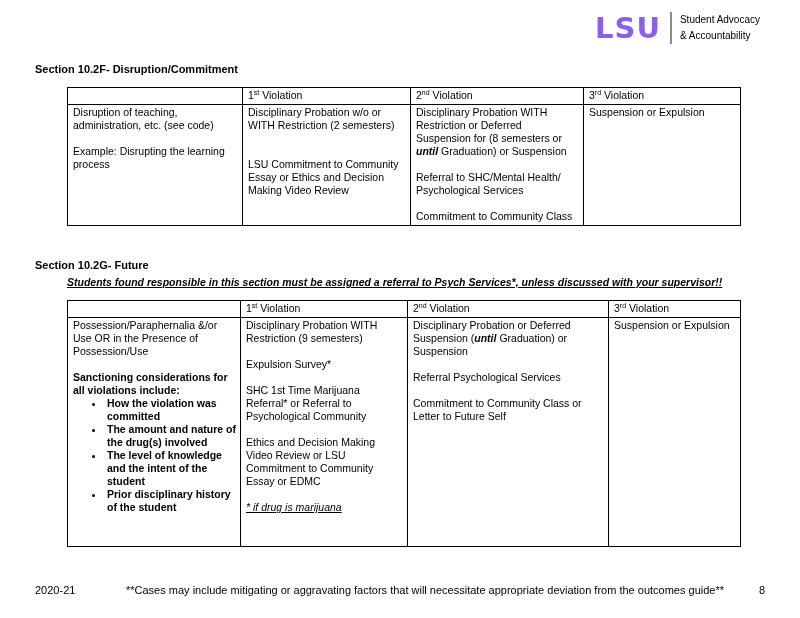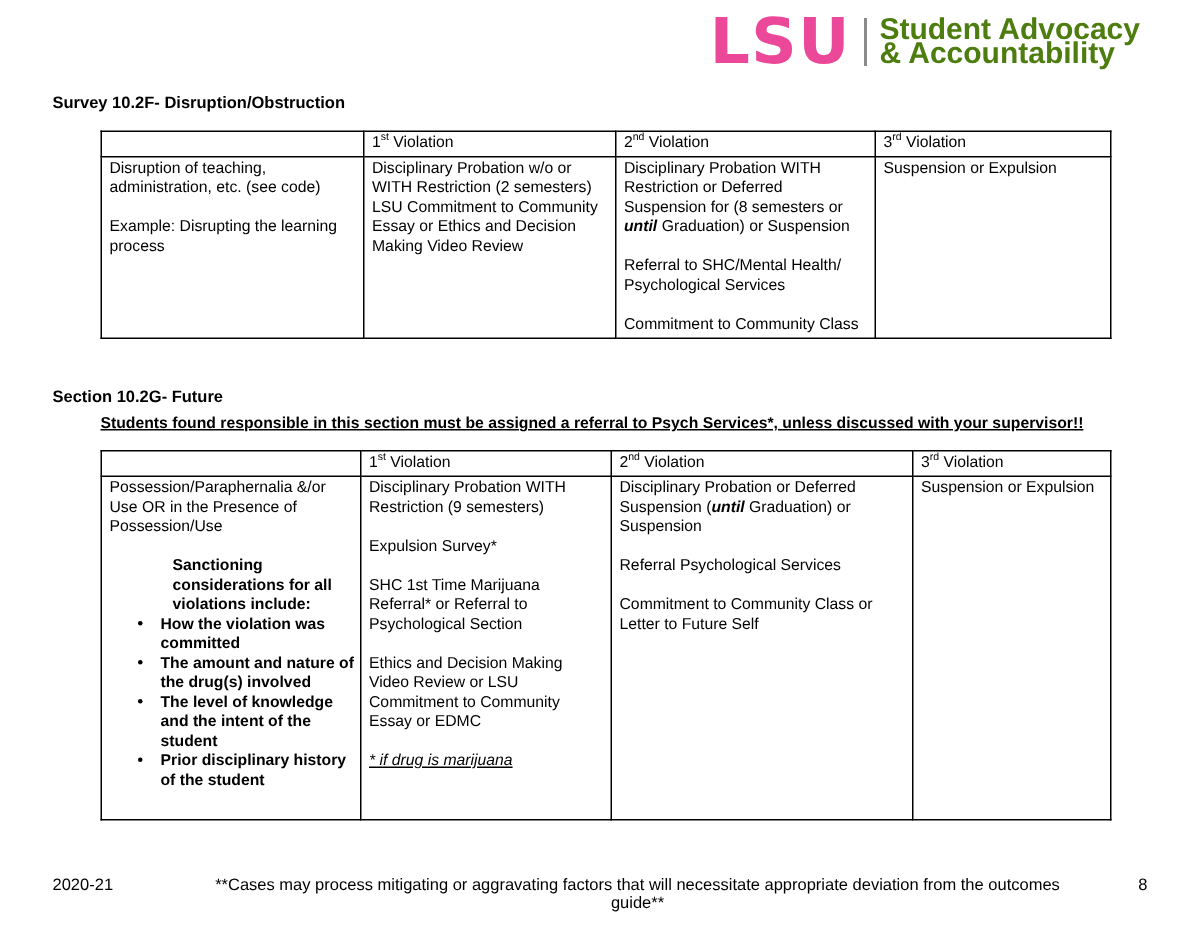--- a/index.html
+++ b/index.html
@@ -15,55 +15,56 @@
 
   
   .logo-block {
     position: absolute;
     top: 12px;
     right: 40px;
     display: flex;
     align-items: center;
   }
   .logo-lsu {
-    font-size: 42px;
+    font-size: 29px;
     font-weight: 900;
     letter-spacing: 1px;
-    color: #ec4899;
+    color: #8b5cf6;
     line-height: 32px;
     font-family: "DejaVu Sans", sans-serif;
   }
   .logo-divider {
     width: 2px;
     height: 32px;
     background: #8a8a8d;
     margin: 0 8px 0 9px;
   }
   .logo-dept {
-    font-size: 20px;
-    font-weight: bold;
-    color: #4d7c0f;
+    font-size: 10px;
+    font-weight: normal;
+    color: #000000;
     line-height: 16px;
   }
 
   
   .section-heading {
     position: absolute;
     left: 35px;
     font-size: 11px;
     font-weight: bold;
   }
   .heading-f { top: 63px; }
   .heading-g { top: 259px; }
   .drugs-note {
     position: absolute;
     left: 67px;
     top: 276px;
     font-size: 10.5px;
     font-weight: bold;
+    font-style: italic;
     text-decoration: underline;
   }
 
   
   table.vtable {
     position: absolute;
     left: 67px;
     border-collapse: collapse;
     table-layout: fixed;
     width: 673px;
@@ -77,22 +78,22 @@
     vertical-align: top;
     text-align: left;
     padding: 1px 4px 2px 5px;
     font-weight: normal;
   }
   table.vtable th { height: 15px; }
   .table-f .body-row td { height: 118px; }
   .table-g .body-row td { height: 229px; }
   sup { font-size: 7px; line-height: 0; vertical-align: super; }
   .gap1 { margin-top: 13px; }
-  .gap2 { }
-  .b  { font-weight: bold; margin-left: 42px; }
+  .gap2 { margin-top: 26px; }
+  .b  { font-weight: bold; }
   .bi { font-weight: bold; font-style: italic; }
   .i  { font-style: italic; text-decoration: underline; }
   ul.bullets {
     list-style: disc outside;
     margin: 0;
     padding-left: 32px;
     font-weight: bold;
   }
   ul.bullets li { padding-left: 2px; }
 
@@ -117,21 +118,21 @@
 
   <div class="logo-block">
     <div class="logo-lsu">LSU</div>
     <div class="logo-divider"></div>
     <div class="logo-dept">
       <div>Student Advocacy</div>
       <div>&amp; Accountability</div>
     </div>
   </div>
 
-  <div class="section-heading heading-f">Survey 10.2F- Disruption/Obstruction</div>
+  <div class="section-heading heading-f">Section 10.2F- Disruption/Commitment</div>
 
   <table class="vtable table-f">
     <colgroup>
       <col style="width:175px">
         <col style="width:168px">
         <col style="width:173px">
         <col style="width:157px">
     </colgroup>
     <tbody>
         <tr>
@@ -185,35 +186,35 @@
         <ul class="bullets">
           <li>How the violation was committed</li>
           <li>The amount and nature of the drug(s) involved</li>
           <li>The level of knowledge and the intent of the student</li>
           <li>Prior disciplinary history of the student</li>
         </ul>
       </td>
       <td>
         <div>Disciplinary Probation WITH Restriction (9 semesters)</div>
         <div class="gap1">Expulsion Survey*</div>
-        <div class="gap1">SHC 1st Time Marijuana Referral* or Referral to Psychological Section</div>
+        <div class="gap1">SHC 1st Time Marijuana Referral* or Referral to Psychological Community</div>
         <div class="gap1">Ethics and Decision Making Video Review or LSU Commitment to Community Essay or EDMC</div>
         <div class="gap1 i">* if drug is marijuana</div>
       </td>
       <td>
         <div><span>Disciplinary Probation or Deferred Suspension (</span><span class="bi">until</span><span> Graduation) or Suspension</span></div>
         <div class="gap1">Referral Psychological Services</div>
         <div class="gap1">Commitment to Community Class or Letter to Future Self</div>
       </td>
       <td>
         <div>Suspension or Expulsion</div>
       </td>
     </tr>
   </tbody>
     </table>
 
   <div class="footer">
     <div class="footer-year">2020-21</div>
-    <div class="footer-note">**Cases may process mitigating or aggravating factors that will necessitate appropriate deviation from the outcomes guide**</div>
+    <div class="footer-note">**Cases may include mitigating or aggravating factors that will necessitate appropriate deviation from the outcomes guide**</div>
     <div class="footer-page">8</div>
   </div>
 
 </div>
 
 </body></html>

